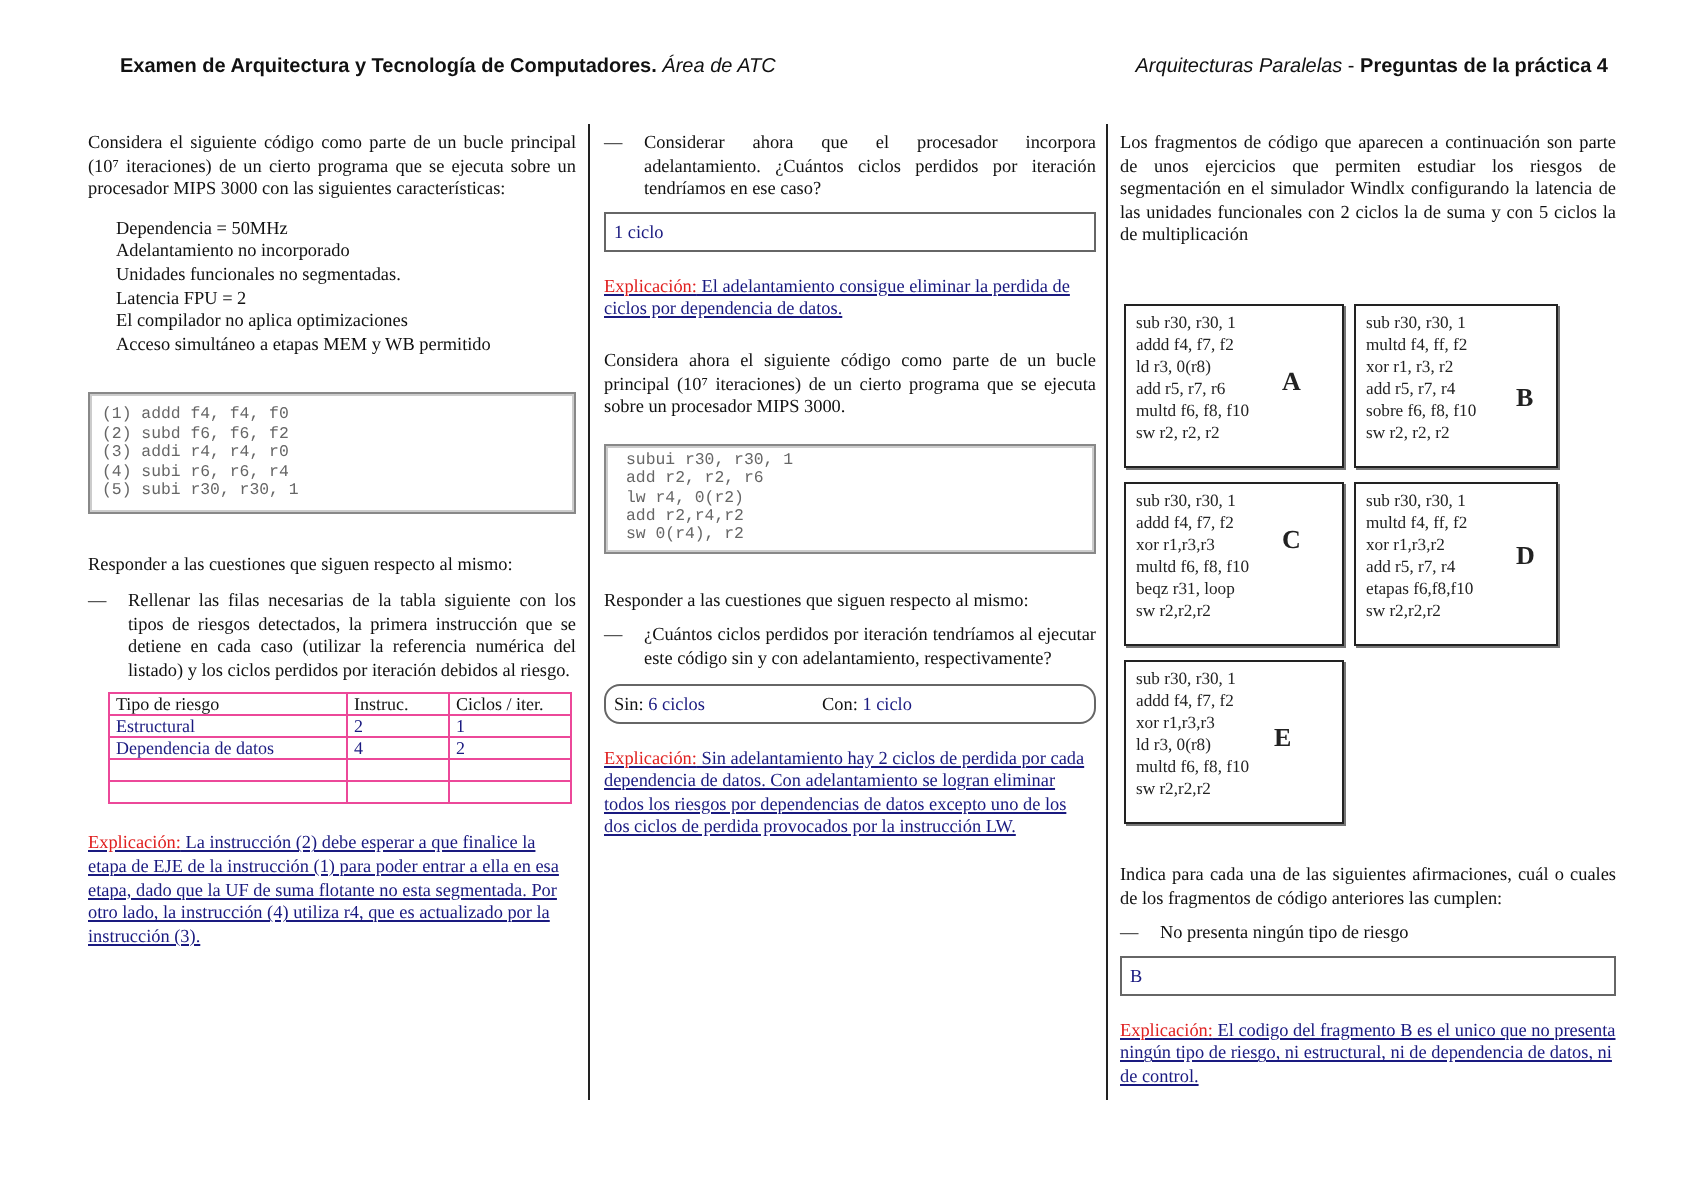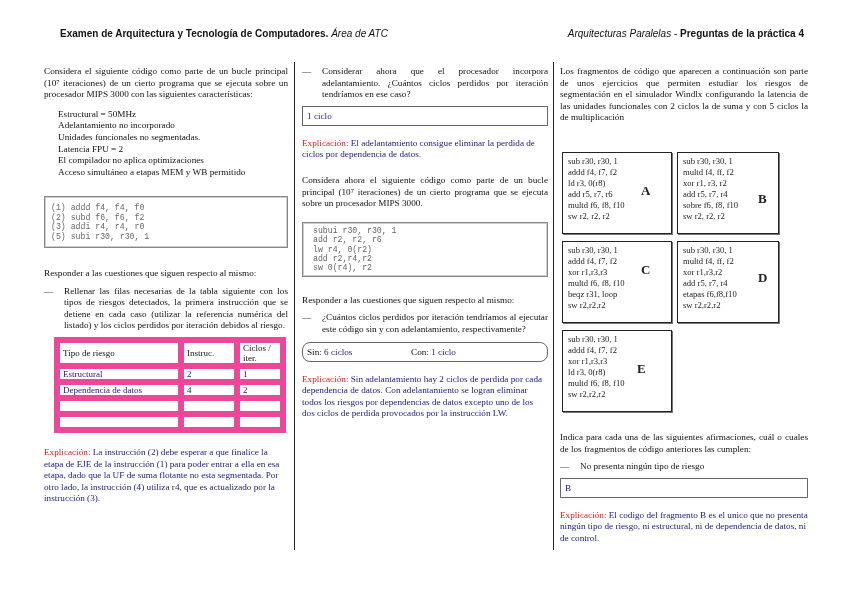--- a/index.html
+++ b/index.html
@@ -19,24 +19,24 @@
   .just { text-align:justify; }
   p { margin:0; }
   .ind { padding-left:14px; }
   .q { position:relative; padding-left:20px; text-align:justify; }
   .q .dash { position:absolute; left:0; top:0; }
   .code { border:1px solid #888; box-shadow:inset 0 0 0 1px #ccc;
           font-family:"Liberation Mono", monospace; font-size:8.2px; line-height:9.4px;
           color:#666; padding:6px 6px; white-space:pre; }
   .ans { border:1.5px solid #666; padding:2px 4px; color:#1a1a80; height:14px; line-height:14px;
          font-size:9.2px; }
-  .expl { color:#1a1a80; }
+  .expl { color:#1a1a80;text-decoration:underline; }
   .expl .lbl { color:#e02020; }
   table.riesgo { border-collapse:collapse; font-size:9px; margin-left:10px; width:232px; }
-  table.riesgo td { border:6px solid #ec4899; padding:0 3px; height:10px; line-height:10px; }
+  table.riesgo td { border:1px solid #ec4899; padding:0 3px; height:10px; line-height:10px; }
   table.riesgo td.blue { color:#1a1a80; }
   .frag { position:absolute; border:1px solid #222; box-shadow:1px 1px 0 #777;
           font-family:"Liberation Serif", serif; font-size:8.6px; line-height:11px;
           padding:3px 5px; color:#222; background:#fff; }
   .frag .lines { white-space:pre; }
   .frag .letter { position:absolute; font-weight:bold; font-size:13px; font-family:"Liberation Serif", serif; }
 </style>
 </head>
 <body>
 
@@ -50,29 +50,29 @@
   </div>
 </div>
 
 <div class="vline" style="left:294px;"></div>
 <div class="vline" style="left:553px;"></div>
 
 <div class="col col1">
   <p class="just">Considera el siguiente código como parte de un bucle principal (10⁷ iteraciones) de un cierto programa que se ejecuta sobre un procesador MIPS 3000 con las siguientes características:</p>
   <div style="height:8px"></div>
   <div class="ind">
-    <p>Estructural = 50MHz</p>
+    <p>Dependencia = 50MHz</p>
     <p>Adelantamiento no incorporado</p>
     <p>Unidades funcionales no segmentadas.</p>
     <p>Latencia FPU = 2</p>
     <p>El compilador no aplica optimizaciones</p>
     <p>Acceso simultáneo a etapas MEM y WB permitido</p>
   </div>
   <div style="height:18px"></div>
-  <div class="code"><div>(1) addd f4, f4, f0</div><div>(2) subd f6, f6, f2</div><div>(3) addi r4, r4, r0</div><div>(5) subi r30, r30, 1</div></div>
+  <div class="code"><div>(1) addd f4, f4, f0</div><div>(2) subd f6, f6, f2</div><div>(3) addi r4, r4, r0</div><div>(4) subi r6, r6, r4</div><div>(5) subi r30, r30, 1</div></div>
   <div style="height:20px"></div>
   <p>Responder a las cuestiones que siguen respecto al mismo:</p>
   <div style="height:6px"></div>
   <div class="q">
     <span class="dash">—</span>
     <span>Rellenar las filas necesarias de la tabla siguiente con los tipos de riesgos detectados, la primera instrucción que se detiene en cada caso (utilizar la referencia numérica del listado) y los ciclos perdidos por iteración debidos al riesgo.</span>
   </div>
   <div style="height:5px"></div>
   <table class="riesgo">
     <tbody>

